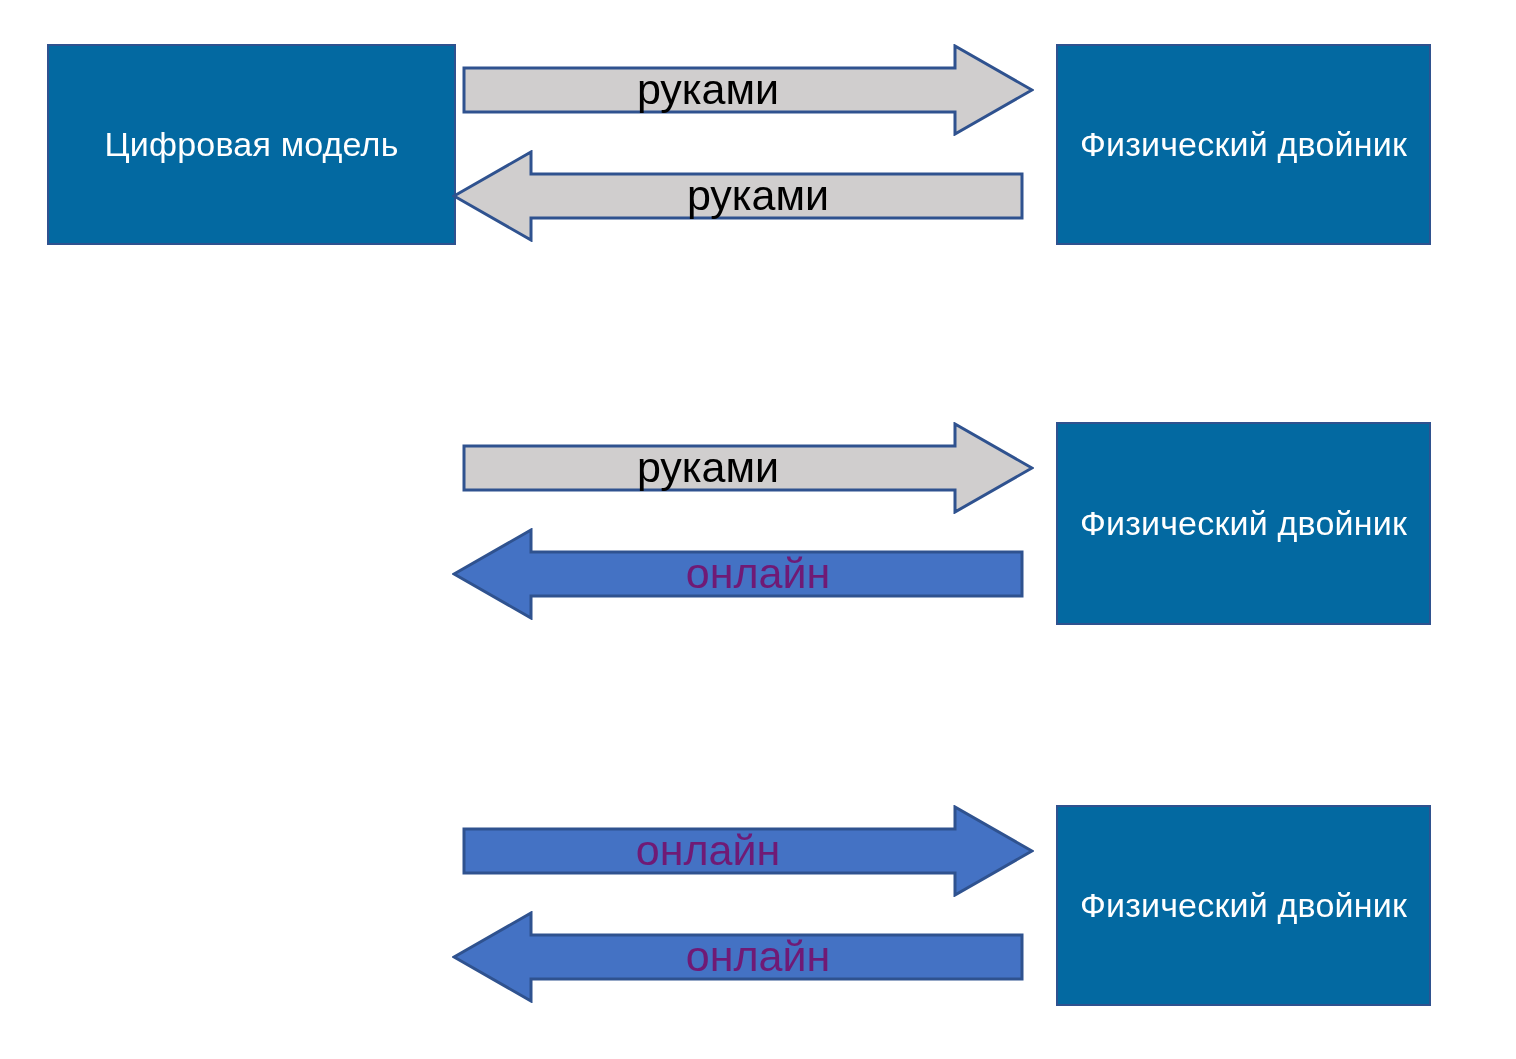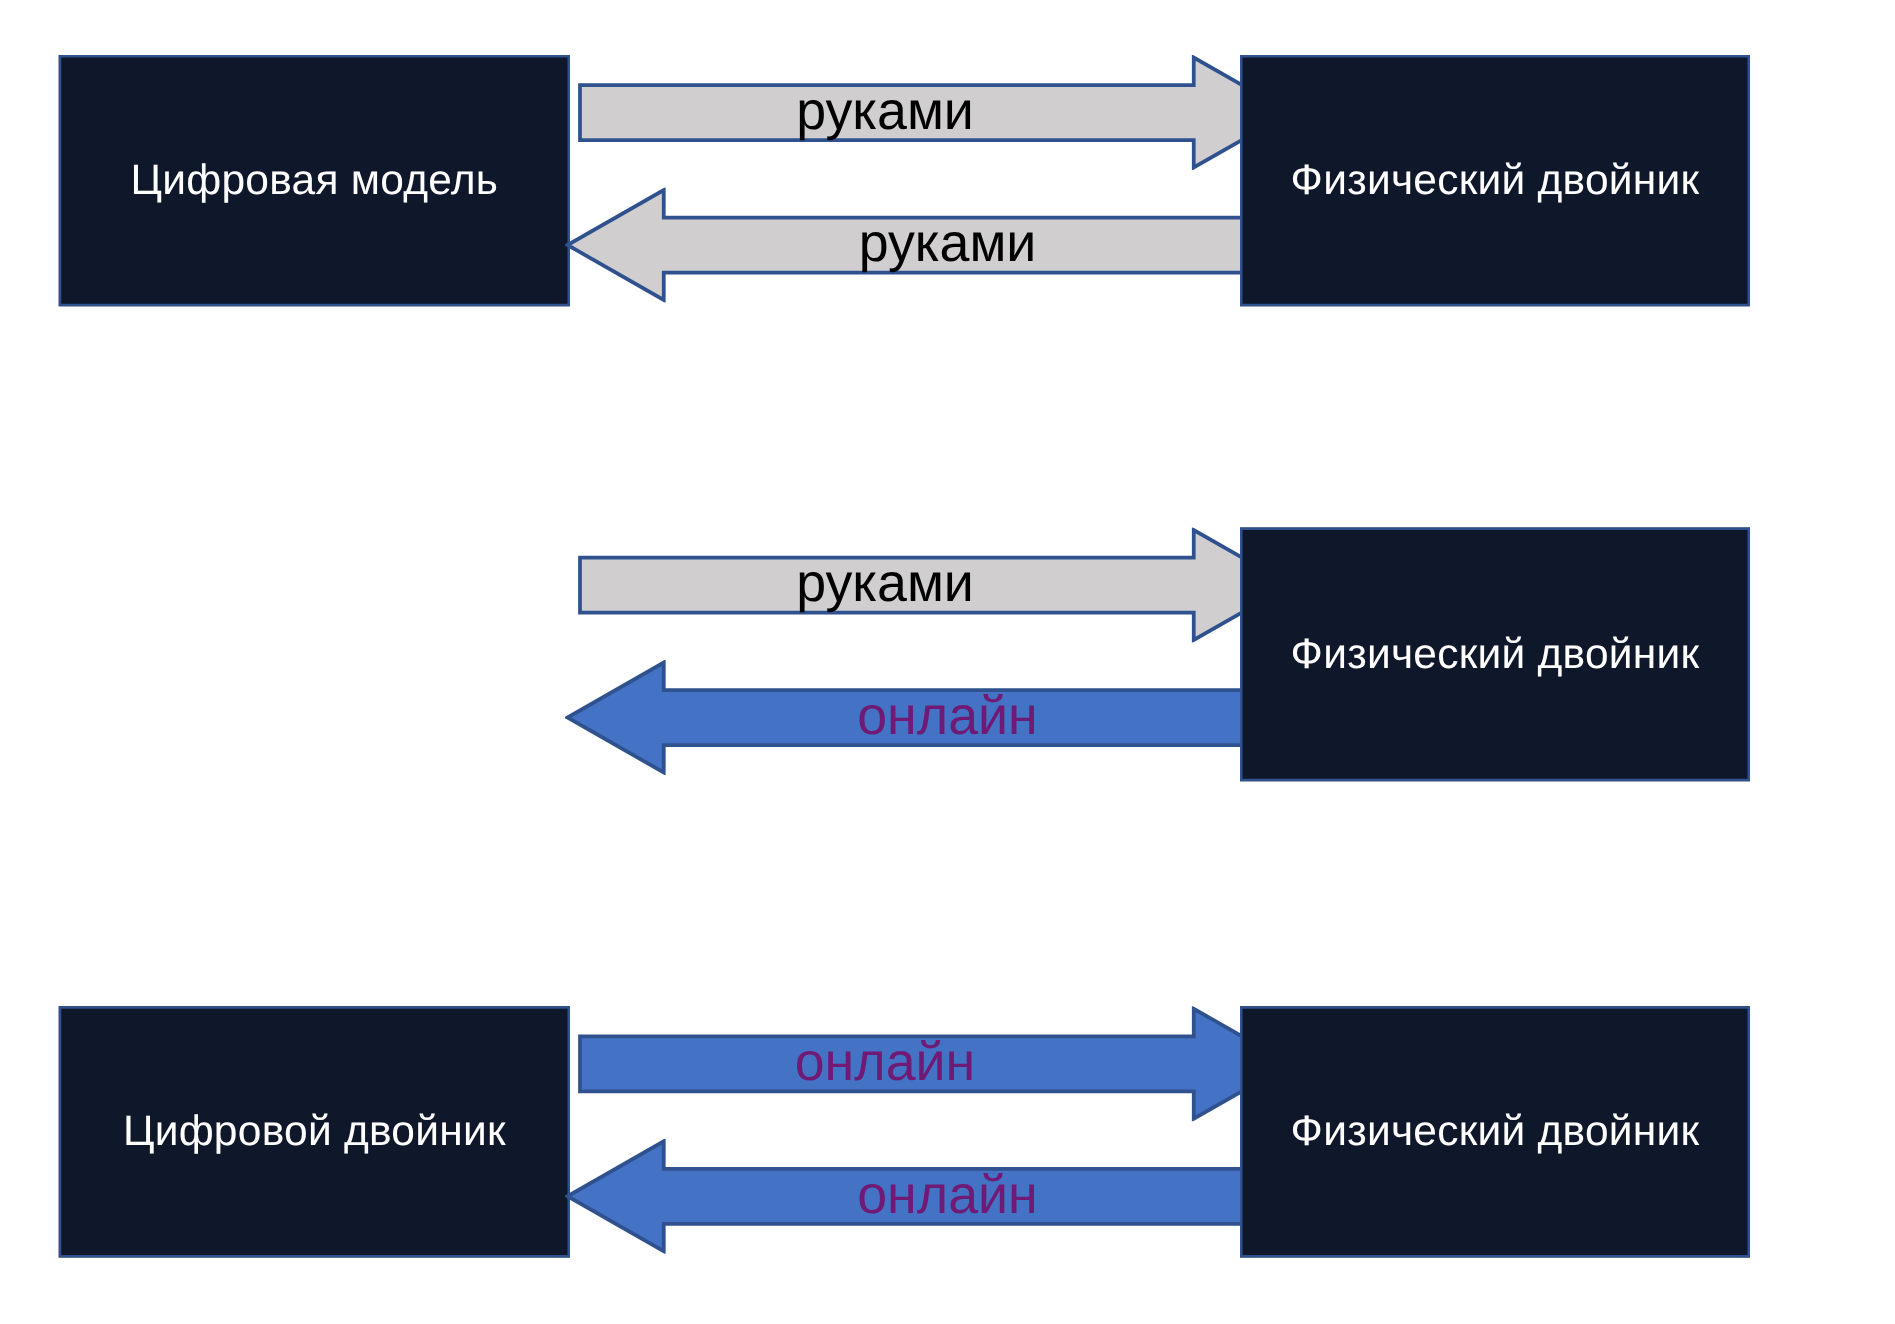--- a/index.html
+++ b/index.html
@@ -25,41 +25,41 @@
 
   .row {
     position: absolute;
     left: 0;
     width: 1516px;
   }
 
   .node-box {
     position: absolute;
     box-sizing: border-box;
-    background: #0f172a;
+    background: #0369a1;
     border: 2px solid #2F528F;
     display: flex;
     align-items: center;
     justify-content: center;
     text-align: center;
     color: #FFFFFF;
     font-size: 34px;
     line-height: 1.25;
     letter-spacing: 0.2px;
     padding: 4px 10px;
   }
 
   .node-box.left {
     left: 47px;
     width: 409px;
   }
 
   .node-box.right {
-    left: 992px;
-    width: 408px;
+    left: 1056px;
+    width: 375px;
   }
 
   .arrow-wrap {
     position: absolute;
   }
 
   .arrow-svg {
     position: absolute;
     left: 0;
     top: 0;
@@ -120,21 +120,20 @@
         <polygon points="570,24 79,24 79,2 2,46 79,90 79,68 570,68" fill="#4472C4" stroke="#2F528F" stroke-width="3" stroke-linejoin="miter"></polygon>
       </svg>
       <div class="arrow-label label-light" style="top:24px;left:20px;">онлайн</div>
     </div>
 
     <div class="node-box right" style="top:42px;height:203px;">Физический двойник</div>
   </div>
 
   <div class="row" style="top:760px;height:299px;">
 
-    <div class="node-box left" style="top:45px;height:201px;">Цифровой двойник</div>
 
     <div class="arrow-wrap" style="left:462px;top:45px;width:572px;height:92px;">
       <svg class="arrow-svg" width="572" height="92" viewBox="0 0 572 92">
         <polygon points="2,24 493,24 493,2 570,46 493,90 493,68 2,68" fill="#4472C4" stroke="#2F528F" stroke-width="3" stroke-linejoin="miter"></polygon>
       </svg>
       <div class="arrow-label label-light" style="top:24px;left:-40px;">онлайн</div>
     </div>
 
     <div class="arrow-wrap" style="left:452px;top:151px;width:572px;height:92px;">
       <svg class="arrow-svg" width="572" height="92" viewBox="0 0 572 92">

